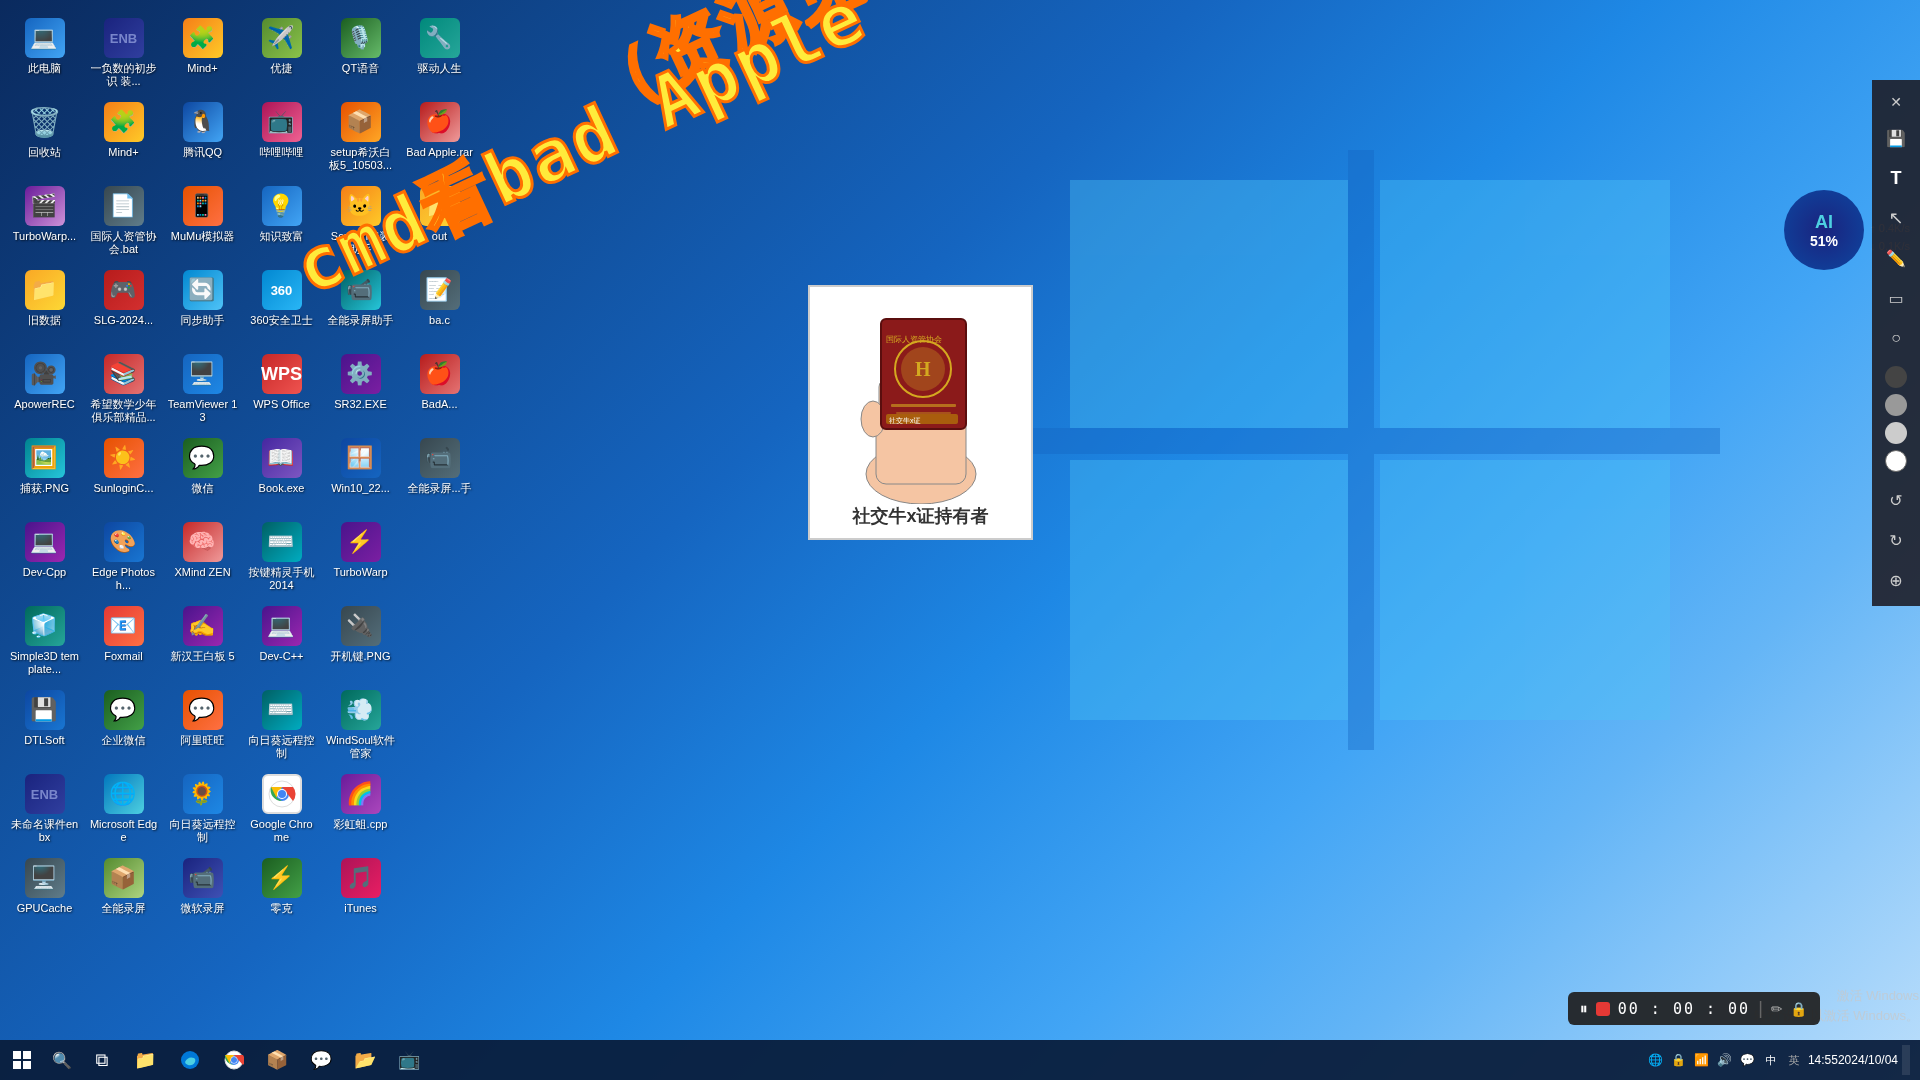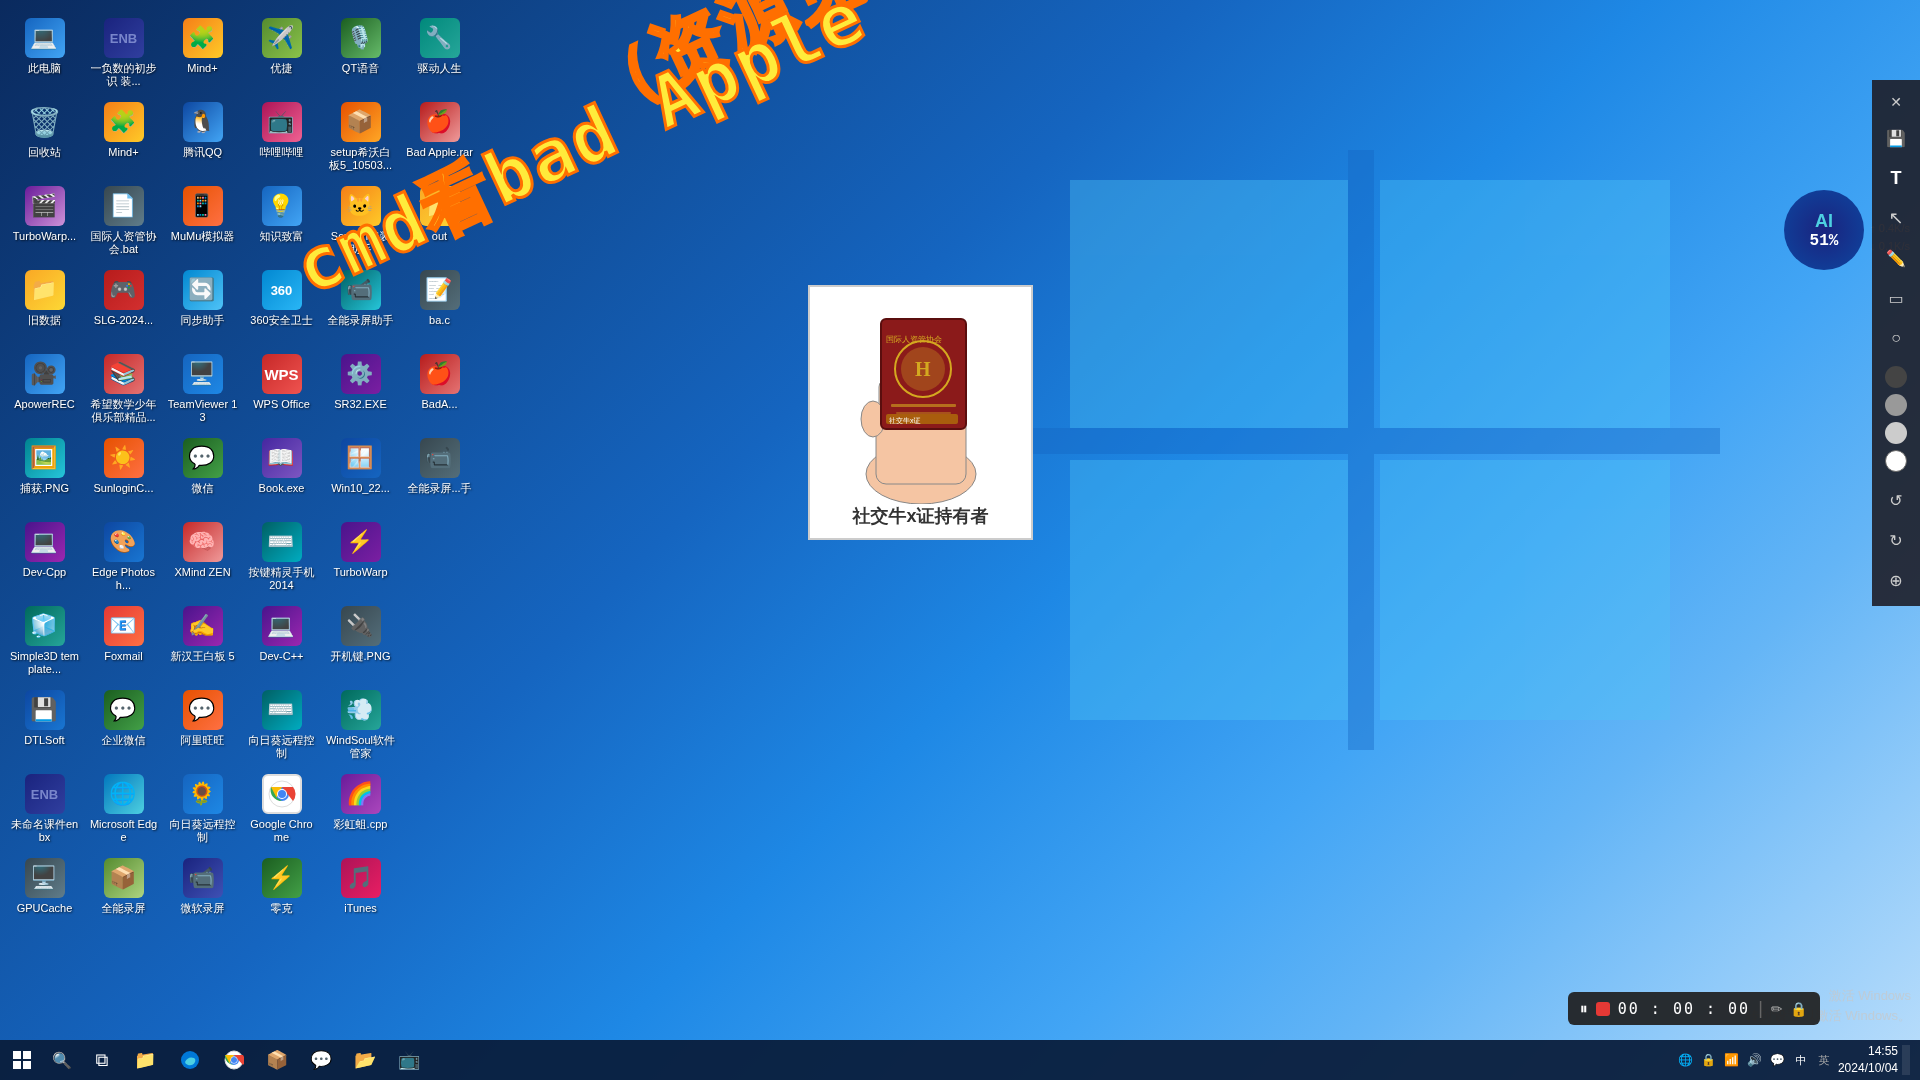--- a/index.html
+++ b/index.html
@@ -262,21 +262,21 @@
       height: 20px;
       display: flex;
       align-items: center;
       justify-content: center;
       color: #ddd;
       font-size: 14px;
       cursor: pointer;
     }
     .taskbar-clock {
       display: flex;
-      flex-direction: column;
+      flex-direction: row;
       align-items: flex-end;
       justify-content: center;
       color: #fff;
       font-size: 12px;
       line-height: 1.4;
       min-width: 60px;
       cursor: pointer;
     }
 
     
@@ -330,23 +330,22 @@
       justify-content: center;
       color: #fff;
       z-index: 60;
     }
     .ai-badge .ai-label {
       font-size: 18px;
       font-weight: bold;
       color: #4dd0e1;
     }
     .ai-badge .ai-percent {
-      font-size: 16px;
+      font-size: 14px;
       font-weight: bold;
-      font-family: Liberation Mono, monospace;
     }
     .ai-badge-stats {
       position: absolute;
       top: 220px;
       right: 10px;
       color: #ccc;
       font-size: 11px;
       line-height: 1.6;
     }
 
@@ -392,21 +391,21 @@
     .rec-lock {
       color: #aaa;
       font-size: 14px;
       cursor: pointer;
     }
 
     
     .win-activate {
       position: absolute;
       bottom: 55px;
-      right: 9px;
+      right: 1px;
       color: rgba(200,200,200,0.7);
       font-size: 13px;
       text-align: right;
       line-height: 1.5;
     }
 
     
     .color-circle {
       border-radius: 50%;
     }
@@ -581,21 +580,21 @@
     <div class="icon-item">
       <div class="icon-img ic-zhidao">💡</div>
       <span class="icon-label">知识致富</span>
     </div>
 
     <div class="icon-item">
       <div class="icon-img ic-qihoo" style="font-size:13px;font-weight:bold;color:#fff;">360</div>
       <span class="icon-label">360安全卫士</span>
     </div>
     <div class="icon-item">
-      <div class="icon-img ic-wps" style="font-size:15px;font-weight:bold;color:#fff;">WPS</div>
+      <div class="icon-img ic-wps" style="font-size:18px;font-weight:bold;color:#fff;">WPS</div>
       <span class="icon-label">WPS Office</span>
     </div>
     <div class="icon-item">
       <div class="icon-img ic-book">📖</div>
       <span class="icon-label">Book.exe</span>
     </div>
     <div class="icon-item">
       <div class="icon-img ic-jijian">⌨️</div>
       <span class="icon-label">按键精灵手机2014</span>
     </div>

